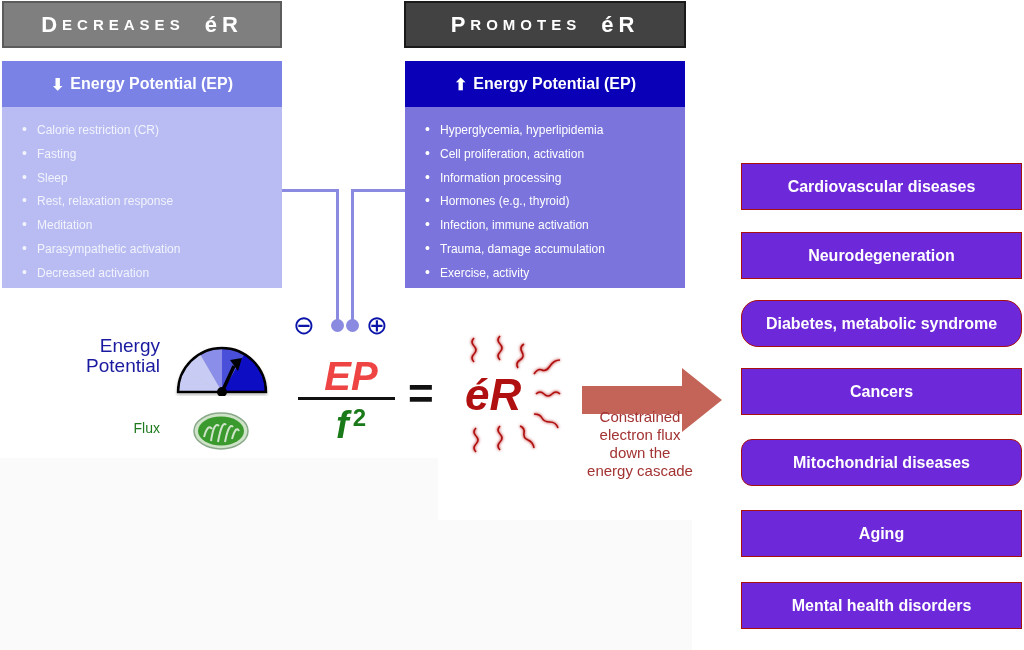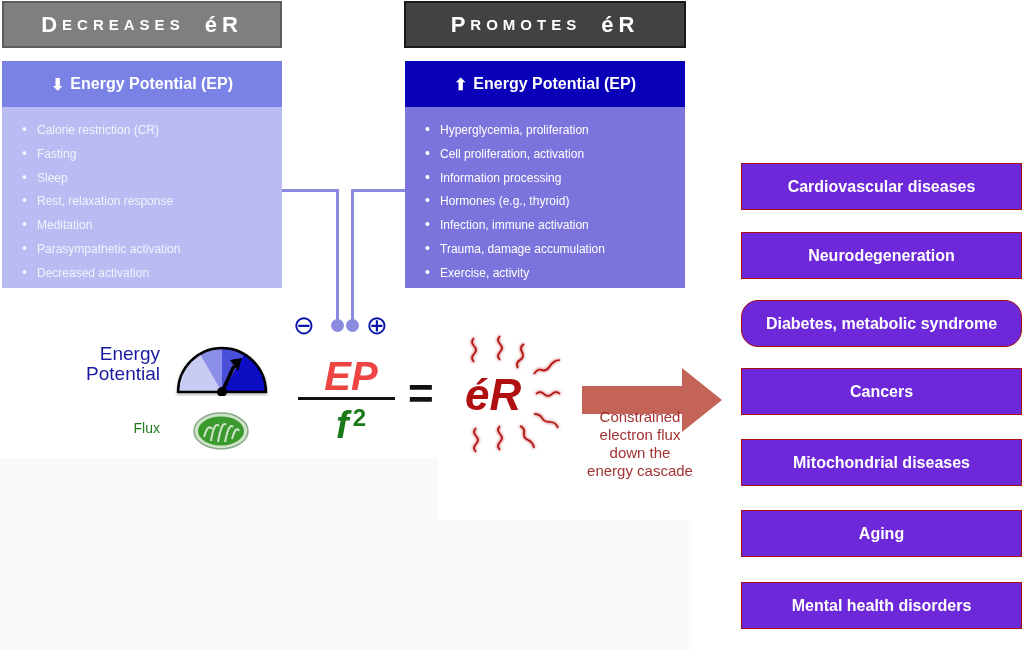--- a/index.html
+++ b/index.html
@@ -45,21 +45,21 @@
   .list li { white-space: nowrap; }
   .list li::before { content: "•"; display: inline-block; width: 15px; font-size: 14px; }
   .list-dec li { color: #f2f3fd; }
 
   
   .conn { background: #8a8ae0; }
 
   .sign { font-size: 26px; color: #0a14a8; line-height: 26px; }
 
   
-  .lbl-ep { left: 66px; top: 344px; width: 94px; text-align: right; color: #1a1aa0; font-size: 19px; line-height: 20px; }
+  .lbl-ep { left: 66px; top: 336px; width: 94px; text-align: right; color: #1a1aa0; font-size: 19px; line-height: 20px; }
   .lbl-flux { left: 104px; top: 420px; width: 56px; text-align: right; color: #1f7a1f; font-size: 14px; }
 
   
   .num { left: 306px; top: 354px; width: 90px; text-align: center; color: #ef4444; font-weight: bold; font-style: italic; font-size: 40px; }
   .frac-line { left: 298px; top: 397px; width: 97px; height: 3px; background: #111; }
   .den { left: 306px; top: 404px; width: 90px; text-align: center; color: #1a7a1a; font-weight: bold; font-style: italic; font-size: 38px; }
   .den sup { font-size: 24px; font-style: normal; vertical-align: top; position: relative; top: 0px; margin-left: 4px; }
   .eq { left: 408px; top: 372px; color: #111; font-size: 44px; font-weight: bold; line-height: 44px; }
   .er { left: 465px; top: 370px; color: #b01010; font-weight: bold; font-style: italic; font-size: 44px; line-height: 50px; }
 
@@ -100,21 +100,21 @@
 
 <div class="abs hdr hdr-pro">
   <span class="big">P</span><span class="sm">ROMOTES</span>&nbsp;&nbsp;<span class="big">éR</span>
 </div>
 <div class="abs sub sub-pro">
   <span class="arrow">⬆</span>
   <span>Energy Potential (EP)</span>
 </div>
 <div class="abs list list-pro">
   <ul>
-    <li>Hyperglycemia, proliferation</li>
+    <li>Hyperglycemia, hyperlipidemia</li>
     <li>Cell proliferation, activation</li>
     <li>Information processing</li>
     <li>Hormones (e.g., thyroid)</li>
     <li>Infection, immune activation</li>
     <li>Trauma, damage accumulation</li>
     <li>Exercise, activity</li>
   </ul>
 </div>
 
 <div class="abs conn" style="left:282px; top:189px; width:57px; height:3px;"></div>
@@ -185,15 +185,15 @@
 
 <svg class="abs" style="left:580px; top:364px;" width="146" height="72" viewBox="0 0 146 72">
   <polygon points="2,22 102,22 102,4 142,36 102,68 102,50 2,50" fill="#c46458"></polygon>
 </svg>
 <div class="abs caption">Constrained<br>electron flux<br>down the<br>energy cascade</div>
 
 <div class="abs dz" style="top:163px;">Cardiovascular diseases</div>
 <div class="abs dz" style="top:232px;">Neurodegeneration</div>
 <div class="abs dz" style="top:300px;border-radius:17px;">Diabetes, metabolic syndrome</div>
 <div class="abs dz" style="top:368px;">Cancers</div>
-<div class="abs dz" style="top:439px;">Mitochondrial diseases</div>
+<div class="abs dz" style="top:439px;border-radius:11px;">Mitochondrial diseases</div>
 <div class="abs dz" style="top:510px;">Aging</div>
 <div class="abs dz" style="top:582px;">Mental health disorders</div>
 
 </body></html>

